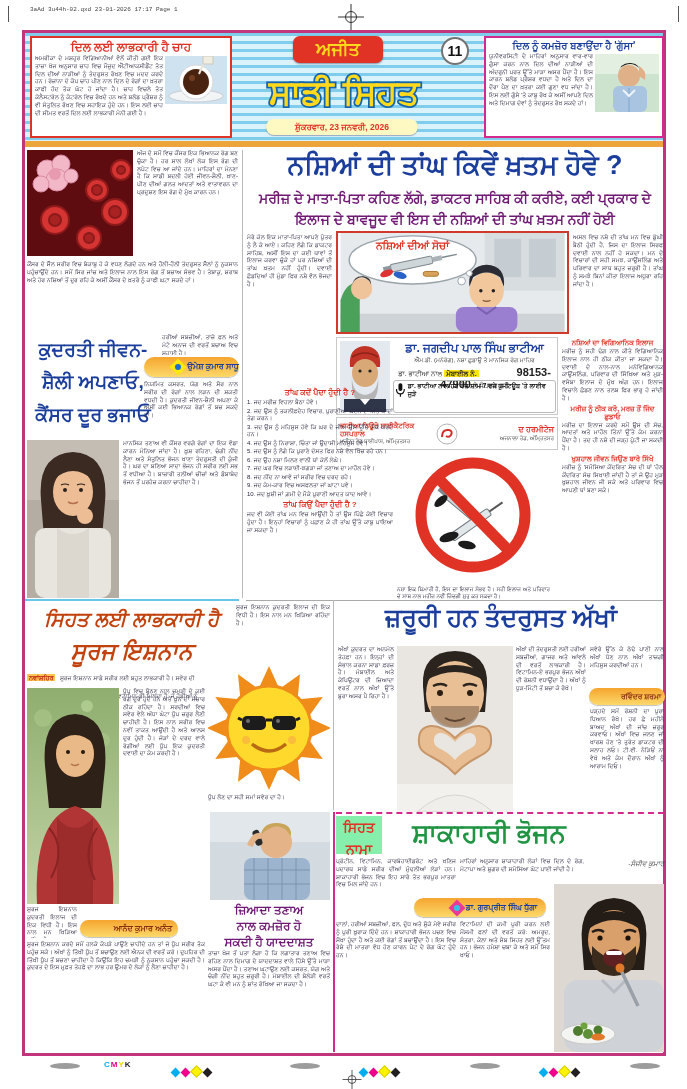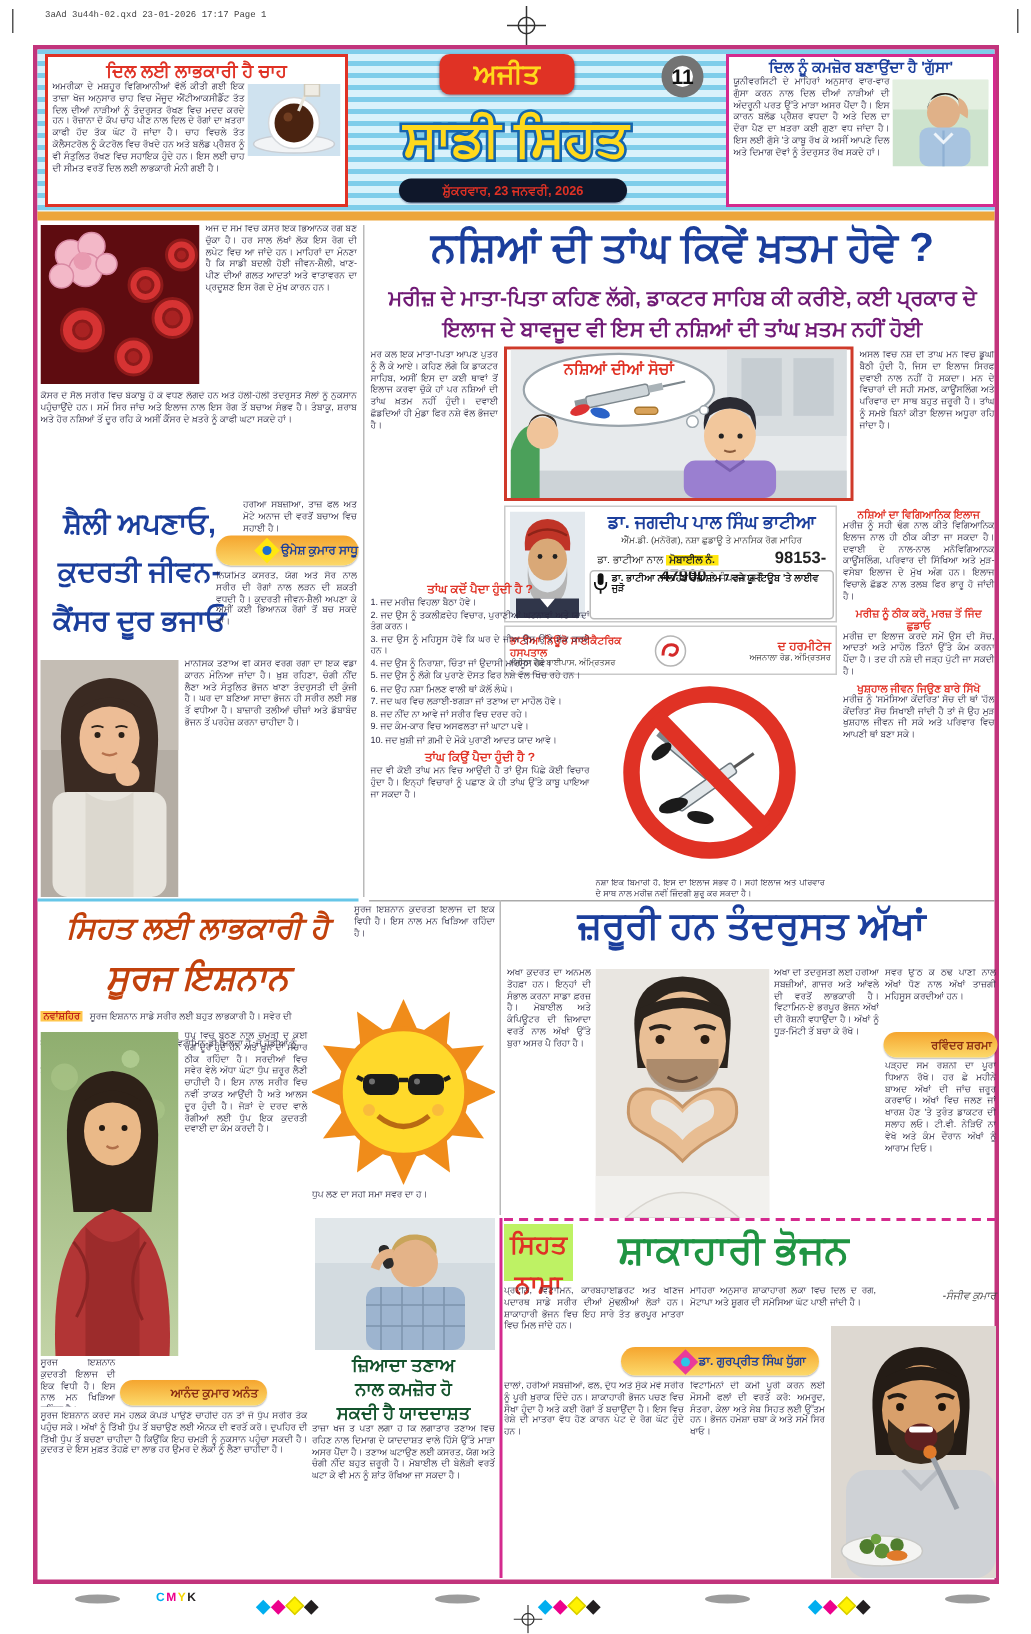--- a/index.html
+++ b/index.html
@@ -53,27 +53,27 @@
     <circle cx="27" cy="22" r="3" fill="#7a4526" opacity="0.8"></circle>
     <line x1="40" y1="4" x2="34" y2="18" stroke="#e8e4da" stroke-width="2"></line>
     <rect x="38" y="0" width="10" height="8" fill="#efece4" stroke="#cfc9ba"></rect>
   </svg>
   <div class="txt">ਅਮਰੀਕਾ ਦੇ ਮਸ਼ਹੂਰ ਵਿਗਿਆਨੀਆਂ ਵੱਲੋਂ ਕੀਤੀ ਗਈ ਇਕ ਤਾਜ਼ਾ ਖੋਜ ਅਨੁਸਾਰ ਚਾਹ ਵਿਚ ਮੌਜੂਦ ਐਂਟੀਆਕਸੀਡੈਂਟ ਤੱਤ ਦਿਲ ਦੀਆਂ ਨਾੜੀਆਂ ਨੂੰ ਤੰਦਰੁਸਤ ਰੱਖਣ ਵਿਚ ਮਦਦ ਕਰਦੇ ਹਨ। ਰੋਜ਼ਾਨਾ ਦੋ ਕੱਪ ਚਾਹ ਪੀਣ ਨਾਲ ਦਿਲ ਦੇ ਰੋਗਾਂ ਦਾ ਖ਼ਤਰਾ ਕਾਫੀ ਹੱਦ ਤੱਕ ਘੱਟ ਹੋ ਜਾਂਦਾ ਹੈ। ਚਾਹ ਵਿਚਲੇ ਤੱਤ ਕੋਲੈਸਟਰੋਲ ਨੂੰ ਕੰਟਰੋਲ ਵਿਚ ਰੱਖਦੇ ਹਨ ਅਤੇ ਬਲੱਡ ਪ੍ਰੈਸ਼ਰ ਨੂੰ ਵੀ ਸੰਤੁਲਿਤ ਰੱਖਣ ਵਿਚ ਸਹਾਇਕ ਹੁੰਦੇ ਹਨ। ਇਸ ਲਈ ਚਾਹ ਦੀ ਸੀਮਤ ਵਰਤੋਂ ਦਿਲ ਲਈ ਲਾਭਕਾਰੀ ਮੰਨੀ ਗਈ ਹੈ।</div>
 </div>
 
 <div class="a" style="left:293px;top:36px;width:90px;height:27px;background:#e03225;border-radius:7px;display:flex;align-items:center;justify-content:center;box-shadow:0 1px 2px rgba(0,0,40,.4);">
   <span class="bold" style="font-size:18px;color:#ffd91c;">ਅਜੀਤ</span>
 </div>
-<div class="a" style="left:441px;top:37px;width:28px;height:28px;border-radius:50%;background:#fff;border:7px solid #737373;display:flex;align-items:center;justify-content:center;">
+<div class="a" style="left:441px;top:37px;width:28px;height:28px;border-radius:50%;background:#fff;border:2px solid #737373;display:flex;align-items:center;justify-content:center;">
   <span class="bold" style="font-size:14px;color:#111;">11</span>
 </div>
 <svg class="a" style="left:237px;top:64px;" width="214" height="52" viewBox="0 0 214 52">
   <text x="107" y="40" text-anchor="middle" font-size="34" font-weight="bold" font-family="Liberation Sans, sans-serif" fill="#ffd91c" stroke="#1565ae" stroke-width="3.5" paint-order="stroke">ਸਾਡੀ ਸਿਹਤ</text>
 </svg>
-<div class="a" style="left:266px;top:119px;width:152px;height:16px;background:#0f172a;border-radius:8px;display:flex;align-items:center;justify-content:center;box-shadow:0 1px 1px rgba(0,0,60,.3);">
+<div class="a" style="left:266px;top:119px;width:152px;height:16px;background:#fef9c3;border-radius:8px;display:flex;align-items:center;justify-content:center;box-shadow:0 1px 1px rgba(0,0,60,.3);">
   <span class="bold" style="font-size:8.5px;color:#e03225;">ਸ਼ੁੱਕਰਵਾਰ, 23 ਜਨਵਰੀ, 2026</span>
 </div>
 
 <div class="a" style="left:484px;top:36px;width:180px;height:102px;background:#fff;border:2px solid #d42a8e;padding:2px 3px;">
   <div class="center bold" style="font-size:10px;color:#1b3e9c;margin-bottom:1px;">ਦਿਲ ਨੂੰ ਕਮਜ਼ੋਰ ਬਣਾਉਂਦਾ ਹੈ 'ਗੁੱਸਾ'</div>
   <svg width="64" height="58" style="float:right;margin:1px 0 1px 2px;" viewBox="0 0 64 58">
     <rect width="64" height="58" fill="#cde3cd"></rect>
     <rect width="64" height="20" fill="#e3efe0"></rect>
     <circle cx="34" cy="22" r="11" fill="#e0b188"></circle>
     <path d="M23,20 Q25,8 36,9 Q46,10 45,20 L44,14 Q36,6 25,14 Z" fill="#26201c"></path>
@@ -108,22 +108,22 @@
     <circle cx="14" cy="34" r="8"></circle>
       <circle cx="44" cy="26" r="7"></circle>
   </g>
   <circle cx="28" cy="24" r="6" fill="#e89ab0"></circle>
 </svg>
 <div class="a txt" style="left:137px;top:150px;width:101px;height:108px;overflow:hidden;">ਅੱਜ ਦੇ ਸਮੇਂ ਵਿਚ ਕੈਂਸਰ ਇਕ ਭਿਆਨਕ ਰੋਗ ਬਣ ਚੁੱਕਾ ਹੈ। ਹਰ ਸਾਲ ਲੱਖਾਂ ਲੋਕ ਇਸ ਰੋਗ ਦੀ ਲਪੇਟ ਵਿਚ ਆ ਜਾਂਦੇ ਹਨ। ਮਾਹਿਰਾਂ ਦਾ ਮੰਨਣਾ ਹੈ ਕਿ ਸਾਡੀ ਬਦਲੀ ਹੋਈ ਜੀਵਨ-ਸ਼ੈਲੀ, ਖਾਣ-ਪੀਣ ਦੀਆਂ ਗਲਤ ਆਦਤਾਂ ਅਤੇ ਵਾਤਾਵਰਨ ਦਾ ਪ੍ਰਦੂਸ਼ਣ ਇਸ ਰੋਗ ਦੇ ਮੁੱਖ ਕਾਰਨ ਹਨ।</div>
 <div class="a txt" style="left:27px;top:261px;width:211px;height:68px;overflow:hidden;">ਕੈਂਸਰ ਦੇ ਸੈੱਲ ਸਰੀਰ ਵਿਚ ਬੇਕਾਬੂ ਹੋ ਕੇ ਵਧਣ ਲੱਗਦੇ ਹਨ ਅਤੇ ਹੌਲੀ-ਹੌਲੀ ਤੰਦਰੁਸਤ ਸੈੱਲਾਂ ਨੂੰ ਨੁਕਸਾਨ ਪਹੁੰਚਾਉਂਦੇ ਹਨ। ਸਮੇਂ ਸਿਰ ਜਾਂਚ ਅਤੇ ਇਲਾਜ ਨਾਲ ਇਸ ਰੋਗ ਤੋਂ ਬਚਾਅ ਸੰਭਵ ਹੈ। ਤੰਬਾਕੂ, ਸ਼ਰਾਬ ਅਤੇ ਹੋਰ ਨਸ਼ਿਆਂ ਤੋਂ ਦੂਰ ਰਹਿ ਕੇ ਅਸੀਂ ਕੈਂਸਰ ਦੇ ਖ਼ਤਰੇ ਨੂੰ ਕਾਫੀ ਘਟਾ ਸਕਦੇ ਹਾਂ।</div>
 
 <div class="a" style="left:27px;top:334px;width:132px;height:102px;">
   <div class="center bold" style="font-size:19px;line-height:1.7;color:#1b3e9c;">
+    <div>ਕੁਦਰਤੀ ਜੀਵਨ-</div>
     <div>ਸ਼ੈਲੀ ਅਪਣਾਓ,</div>
-    <div>ਕੁਦਰਤੀ ਜੀਵਨ-</div>
     <div>ਕੈਂਸਰ ਦੂਰ ਭਜਾਓ</div>
   </div>
 </div>
 <div class="a txt" style="left:162px;top:334px;width:76px;height:21px;overflow:hidden;">ਹਰੀਆਂ ਸਬਜ਼ੀਆਂ, ਤਾਜ਼ੇ ਫਲ ਅਤੇ ਮੋਟੇ ਅਨਾਜ ਦੀ ਵਰਤੋਂ ਬਚਾਅ ਵਿਚ ਸਹਾਈ ਹੈ।</div>
 <div class="a byline-badge" style="left:144px;top:357px;width:95px;height:20px;">
   <span class="gem">
       <i></i>
     </span>
   <span>ਉਮੇਸ਼ ਕੁਮਾਰ ਸਾਧੂ</span>
 </div>
@@ -387,21 +387,21 @@
   <rect x="34" y="46" width="66" height="42" rx="8" fill="#9db4cf"></rect>
   <g stroke="#7c93ad" stroke-width="1">
     <line x1="44" y1="46" x2="44" y2="88"></line>
       <line x1="58" y1="46" x2="58" y2="88"></line>
     <line x1="72" y1="46" x2="72" y2="88"></line>
       <line x1="86" y1="46" x2="86" y2="88"></line>
     <line x1="34" y1="58" x2="100" y2="58"></line>
       <line x1="34" y1="72" x2="100" y2="72"></line>
   </g>
 </svg>
-<div class="a center bold" style="left:205px;top:902px;width:128px;font-size:12px;line-height:1.35;color:#14532d;">
+<div class="a center bold" style="left:205px;top:902px;width:128px;font-size:12px;line-height:1.35;color:#701a75;">
   <div>ਜ਼ਿਆਦਾ ਤਣਾਅ</div>
   <div>ਨਾਲ ਕਮਜ਼ੋਰ ਹੋ</div>
   <div>ਸਕਦੀ ਹੈ ਯਾਦਦਾਸ਼ਤ</div>
 </div>
 <div class="a txt" style="left:208px;top:950px;width:122px;height:100px;overflow:hidden;">ਤਾਜ਼ਾ ਖੋਜ ਤੋਂ ਪਤਾ ਲੱਗਾ ਹੈ ਕਿ ਲਗਾਤਾਰ ਤਣਾਅ ਵਿਚ ਰਹਿਣ ਨਾਲ ਦਿਮਾਗ ਦੇ ਯਾਦਦਾਸ਼ਤ ਵਾਲੇ ਹਿੱਸੇ ਉੱਤੇ ਮਾੜਾ ਅਸਰ ਪੈਂਦਾ ਹੈ। ਤਣਾਅ ਘਟਾਉਣ ਲਈ ਕਸਰਤ, ਯੋਗ ਅਤੇ ਚੰਗੀ ਨੀਂਦ ਬਹੁਤ ਜ਼ਰੂਰੀ ਹੈ। ਮੋਬਾਈਲ ਦੀ ਬੇਲੋੜੀ ਵਰਤੋਂ ਘਟਾ ਕੇ ਵੀ ਮਨ ਨੂੰ ਸ਼ਾਂਤ ਰੱਖਿਆ ਜਾ ਸਕਦਾ ਹੈ।</div>
 
 <div class="a vline" style="left:333px;top:600px;height:210px;"></div>
 <div class="a" style="left:333px;top:812px;width:1.5px;height:240px;background:#d42a8e;"></div>
 
 <div class="a center bold" style="left:338px;top:603px;width:326px;font-size:25px;color:#1b3e9c;">ਜ਼ਰੂਰੀ ਹਨ ਤੰਦਰੁਸਤ ਅੱਖਾਂ</div>
@@ -426,21 +426,21 @@
 <div class="a txt" style="left:516px;top:646px;width:70px;height:164px;overflow:hidden;">ਅੱਖਾਂ ਦੀ ਤੰਦਰੁਸਤੀ ਲਈ ਹਰੀਆਂ ਸਬਜ਼ੀਆਂ, ਗਾਜਰ ਅਤੇ ਆਂਵਲੇ ਦੀ ਵਰਤੋਂ ਲਾਭਕਾਰੀ ਹੈ। ਵਿਟਾਮਿਨ-ਏ ਭਰਪੂਰ ਭੋਜਨ ਅੱਖਾਂ ਦੀ ਰੋਸ਼ਨੀ ਵਧਾਉਂਦਾ ਹੈ। ਅੱਖਾਂ ਨੂੰ ਧੂੜ-ਮਿੱਟੀ ਤੋਂ ਬਚਾ ਕੇ ਰੱਖੋ।</div>
 
 <div class="a txt" style="left:590px;top:646px;width:74px;height:40px;overflow:hidden;">ਸਵੇਰੇ ਉੱਠ ਕੇ ਠੰਢੇ ਪਾਣੀ ਨਾਲ ਅੱਖਾਂ ਧੋਣ ਨਾਲ ਅੱਖਾਂ ਤਾਜ਼ਗੀ ਮਹਿਸੂਸ ਕਰਦੀਆਂ ਹਨ।</div>
 <div class="a byline-badge" style="left:589px;top:688px;width:76px;height:17px;font-size:7.5px;color:#8a2d12;">
   <span>ਰਵਿੰਦਰ ਸ਼ਰਮਾ</span>
 </div>
 <div class="a txt" style="left:590px;top:708px;width:74px;height:150px;overflow:hidden;">ਪੜ੍ਹਦੇ ਸਮੇਂ ਰੋਸ਼ਨੀ ਦਾ ਪੂਰਾ ਧਿਆਨ ਰੱਖੋ। ਹਰ ਛੇ ਮਹੀਨੇ ਬਾਅਦ ਅੱਖਾਂ ਦੀ ਜਾਂਚ ਜ਼ਰੂਰ ਕਰਵਾਓ। ਅੱਖਾਂ ਵਿਚ ਜਲਣ ਜਾਂ ਖਾਰਸ਼ ਹੋਣ 'ਤੇ ਤੁਰੰਤ ਡਾਕਟਰ ਦੀ ਸਲਾਹ ਲਓ। ਟੀ.ਵੀ. ਨੇੜਿਓਂ ਨਾ ਵੇਖੋ ਅਤੇ ਕੰਮ ਦੌਰਾਨ ਅੱਖਾਂ ਨੂੰ ਆਰਾਮ ਦਿਓ।</div>
 <div class="a sig" style="left:596px;top:860px;width:68px;">-ਸੰਜੀਵ ਕੁਮਾਰ</div>
 
 <div class="a" style="left:336px;top:812px;width:328px;border-top:2px dashed #d42a8e;"></div>
-<div class="a center bold" style="left:336px;top:816px;width:46px;height:38px;background:#bef264;color:#e03225;font-size:17px;line-height:1.6;">
+<div class="a center bold" style="left:336px;top:816px;width:46px;height:38px;background:#86efac;color:#e03225;font-size:14px;line-height:1.6;">
   <div>ਸਿਹਤ</div>
   <div>ਨਾਮਾ</div>
 </div>
 <div class="a center bold" style="left:388px;top:818px;width:202px;font-size:26px;color:#1f9442;">ਸ਼ਾਕਾਹਾਰੀ ਭੋਜਨ</div>
 
 <div class="a txt" style="left:336px;top:858px;width:120px;height:38px;overflow:hidden;">ਪ੍ਰੋਟੀਨ, ਵਿਟਾਮਿਨ, ਕਾਰਬੋਹਾਈਡਰੇਟ ਅਤੇ ਖਣਿਜ ਪਦਾਰਥ ਸਾਡੇ ਸਰੀਰ ਦੀਆਂ ਮੁੱਢਲੀਆਂ ਲੋੜਾਂ ਹਨ। ਸ਼ਾਕਾਹਾਰੀ ਭੋਜਨ ਵਿਚ ਇਹ ਸਾਰੇ ਤੱਤ ਭਰਪੂਰ ਮਾਤਰਾ ਵਿਚ ਮਿਲ ਜਾਂਦੇ ਹਨ।</div>
 <div class="a byline-badge" style="left:366px;top:898px;width:132px;height:19px;margin-left:48px;">
   <span class="gem m">
       <i></i>
     </span>

